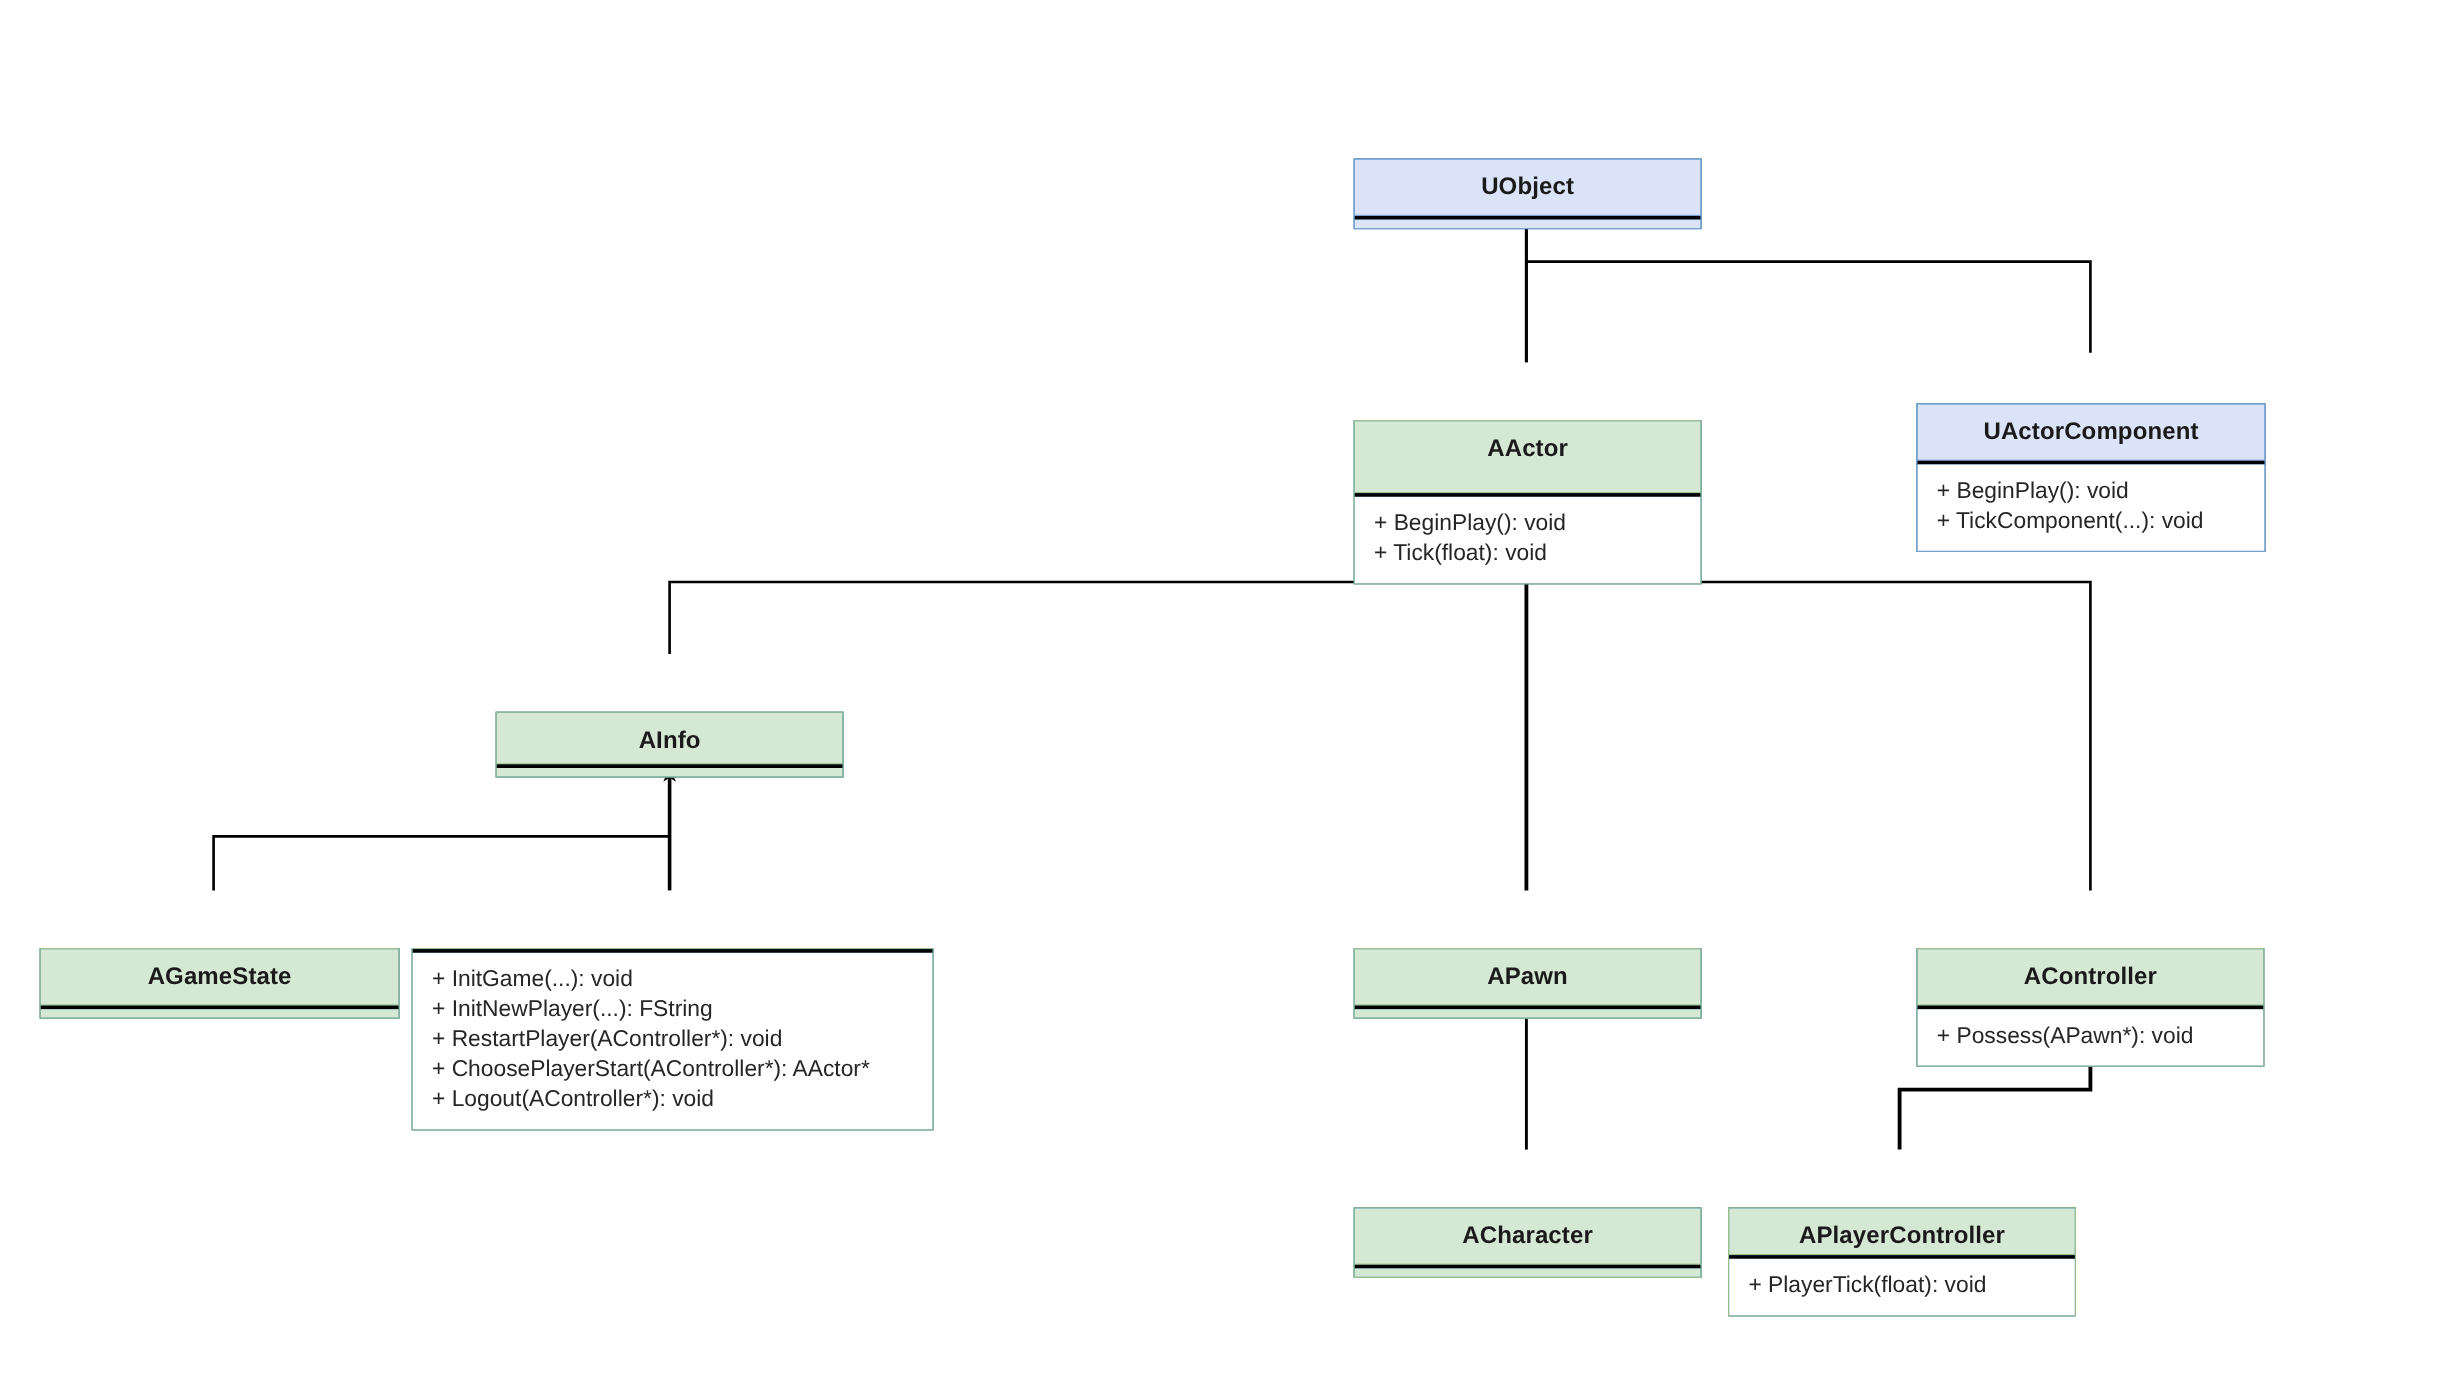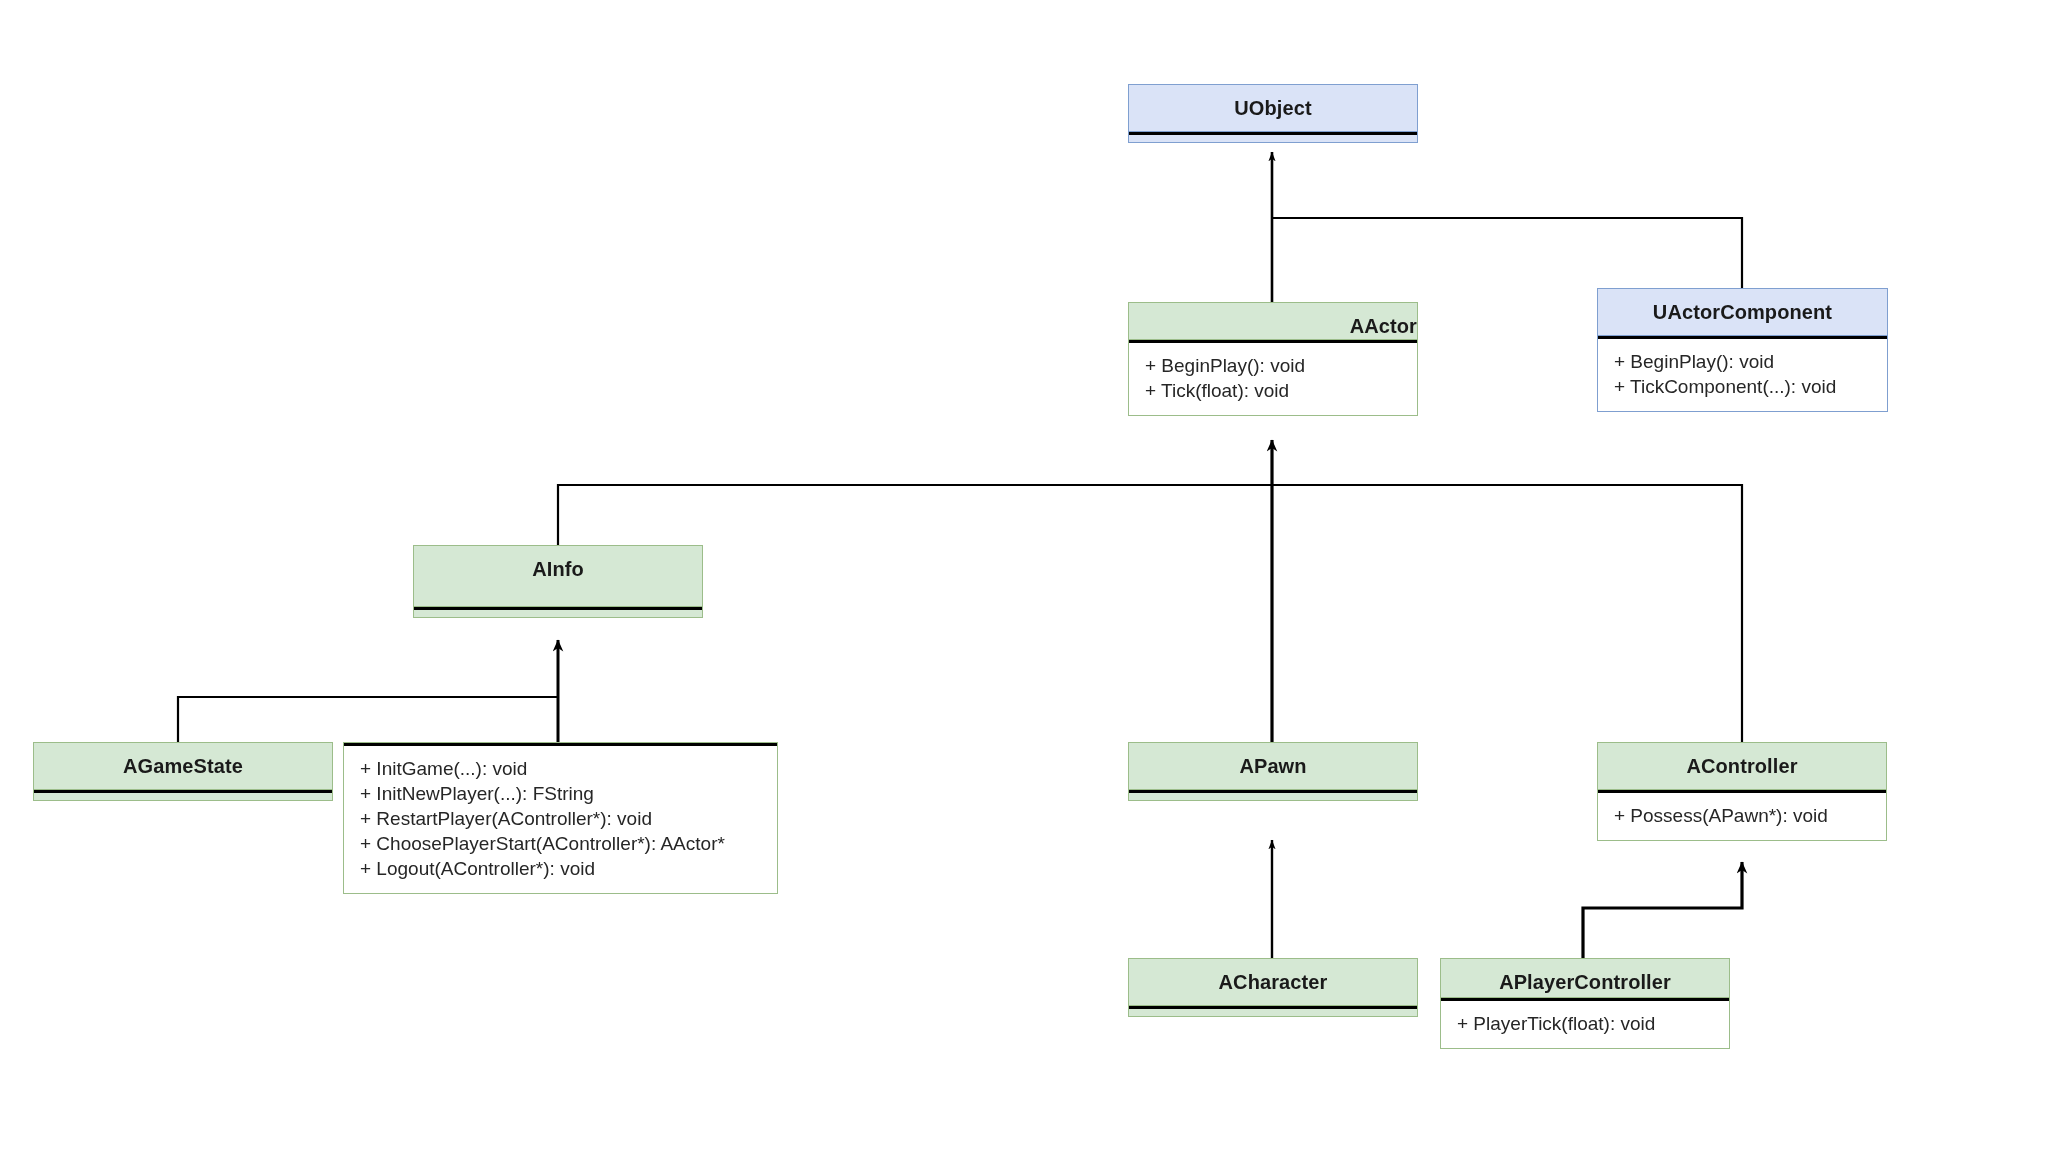--- a/index.html
+++ b/index.html
@@ -28,20 +28,21 @@
     width: 2048px;
     height: 1152px;
     pointer-events: none;
   }
 
   
   .uml-class {
     position: absolute;
     box-sizing: border-box;
     background: #0369a1;
+    margin-top: 48px;
   }
   .uml-class .hdr {
     box-sizing: border-box;
     text-align: center;
     font-weight: bold;
     font-size: 20px;
     color: #1a1a1a;
     letter-spacing: 0.1px;
     white-space: nowrap;
     overflow: hidden;
@@ -128,39 +129,39 @@
     <path d="M 1583,958 L 1583,908 L 1742,908 L 1742,862" fill="none" stroke="#000000" stroke-width="3.2" marker-end="url(#arwT)"></path>
   </svg>
 
   <div class="uml-class b" style="left:1128px; top:84px; width:290px;">
     <div class="hdr" style="height:47px; line-height:46px;">UObject</div>
     <div class="hdr-sep"></div>
     <div class="body empty"></div>
   </div>
 
   <div class="uml-class g" style="left:1128px; top:302px; width:290px;">
-    <div class="hdr" style="height:37px; line-height:46px;text-align:right;">AActor</div>
+    <div class="hdr" style="height:60px; line-height:46px;">AActor</div>
     <div class="hdr-sep"></div>
     <div class="body">
       <div class="m">+ BeginPlay(): void</div>
       <div class="m">+ Tick(float): void</div>
     </div>
   </div>
 
   <div class="uml-class b" style="left:1597px; top:288px; width:291px;">
     <div class="hdr" style="height:47px; line-height:46px;">UActorComponent</div>
     <div class="hdr-sep"></div>
     <div class="body">
       <div class="m">+ BeginPlay(): void</div>
       <div class="m">+ TickComponent(...): void</div>
     </div>
   </div>
 
   <div class="uml-class g" style="left:413px; top:545px; width:290px;">
-    <div class="hdr" style="height:61px; line-height:46px;">AInfo</div>
+    <div class="hdr" style="height:43px; line-height:46px;">AInfo</div>
     <div class="hdr-sep"></div>
     <div class="body empty"></div>
   </div>
 
   <div class="uml-class g" style="left:33px; top:742px; width:300px;">
     <div class="hdr" style="height:47px; line-height:46px;">AGameState</div>
     <div class="hdr-sep"></div>
     <div class="body empty"></div>
   </div>
 

